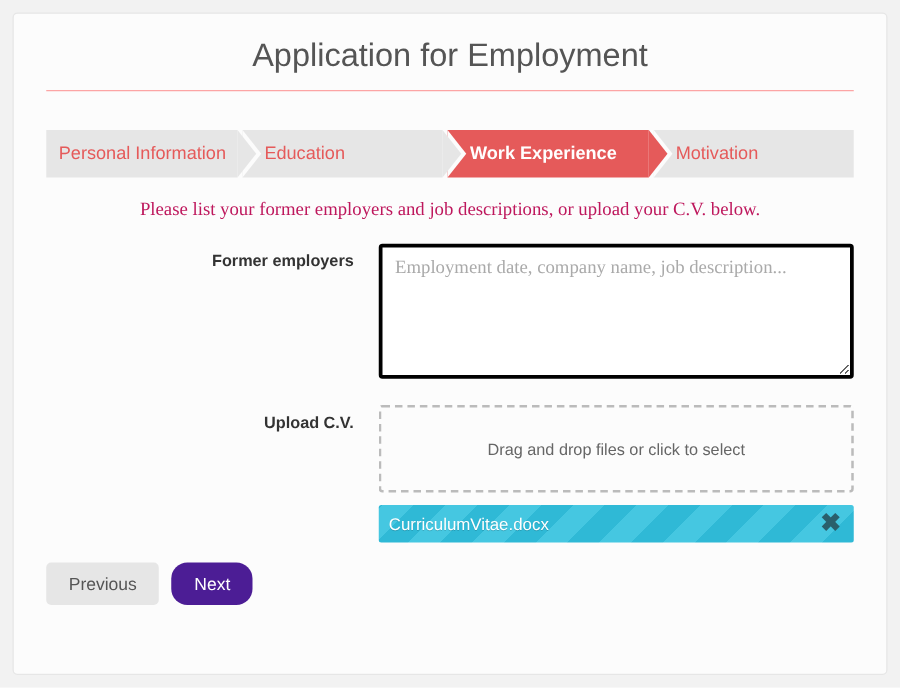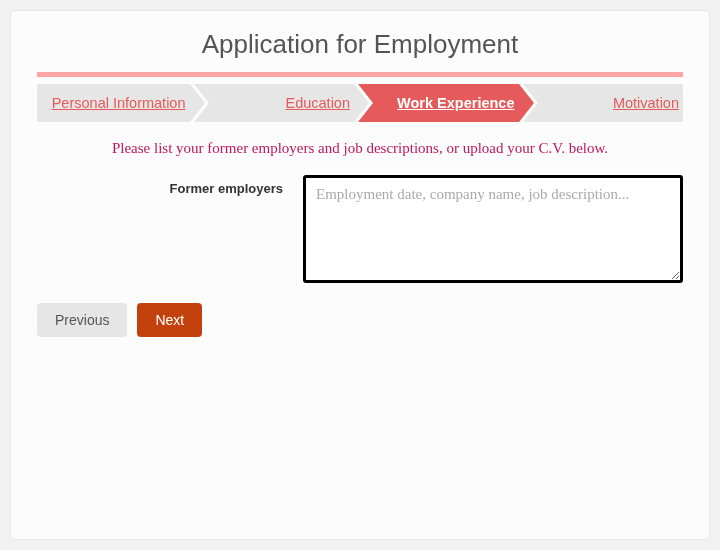--- a/index.html
+++ b/index.html
@@ -17,40 +17,39 @@
     border-radius: 4px;
     padding: 18px 26px 22px 26px;
     height: 530px;
   }
   .title {
     font-size: 26px;
     font-weight: 300;
     color: #555;
     text-align: center;
     padding-bottom: 12px;
-    border-bottom: 5px solid #fca5a5;
-    margin-bottom: 7px;
+    border-bottom: 1px solid #fca5a5;
+    margin-bottom: 31px;
   }
   .steps {
     display: flex;
     margin-bottom: 16px;
   }
   .step {
     position: relative;
     flex: 1;
     height: 38px;
     line-height: 38px;
     background: #e6e6e6;
     color: #e55a5a;
     font-size: 14.5px;
-    text-align: right;
+    text-align: left;
     padding: 0 4px 0 18px;
     margin-right: 4px;
     cursor: pointer;
-    text-decoration: underline;
   }
   .step.first { padding-left: 10px; }
   .step .arrow-out, .step .arrow-in {
     position: absolute;
     top: 0;
     width: 0; height: 0;
     border-top: 19px solid transparent;
     border-bottom: 19px solid transparent;
   }
   .step .arrow-out {
@@ -153,21 +152,21 @@
     margin-top: 14px;
   }
   .btn {
     border: none;
     border-radius: 4px;
     padding: 9px 18px;
     font-size: 14px;
     cursor: pointer;
   }
   .btn.prev { background: #e6e6e6; color: #555; }
-  .btn.next { background: #c2410c; color: #fff; }
+  .btn.next { background: #4c1d95; color: #fff; border-radius: 13px; }
 </style>
 </head>
 <body>
 
 <div class="panel">
   <h1 class="title">Application for Employment</h1>
 
   <div class="steps">
     <div class="step first">
       <span>Personal Information</span>
@@ -188,18 +187,30 @@
 
   <p class="instructions">Please list your former employers and job descriptions, or upload your C.V. below.</p>
 
   <div class="form-row">
     <div class="form-label">Former employers</div>
     <div class="form-field">
       <textarea class="employers" placeholder="Employment date, company name, job description..." style=""></textarea>
     </div>
   </div>
 
+  <div class="form-row">
+    <div class="form-label">Upload C.V.</div>
+    <div class="form-field">
+      <div class="dropzone">
+        <span>Drag and drop files or click to select</span>
+      </div>
+      <div class="file-chip">
+        <span class="fname">CurriculumVitae.docx</span>
+        <span class="remove">✖</span>
+      </div>
+    </div>
+  </div>
 
   <div class="buttons">
     <button class="btn prev">Previous</button>
     <button class="btn next">Next</button>
   </div>
 </div>
 
 </body></html>

